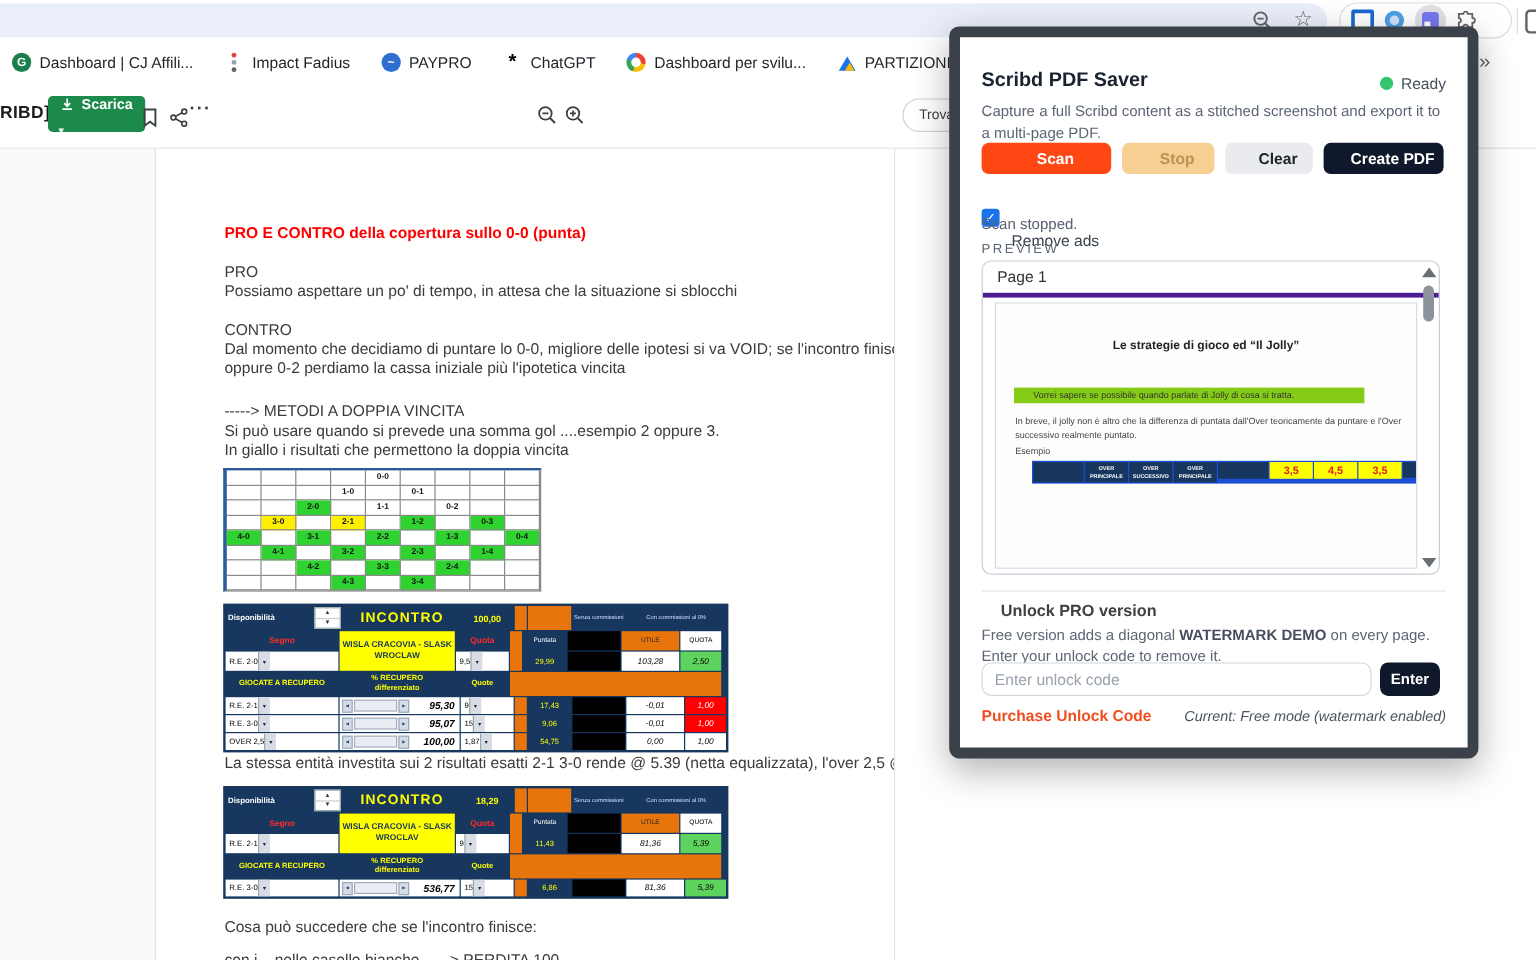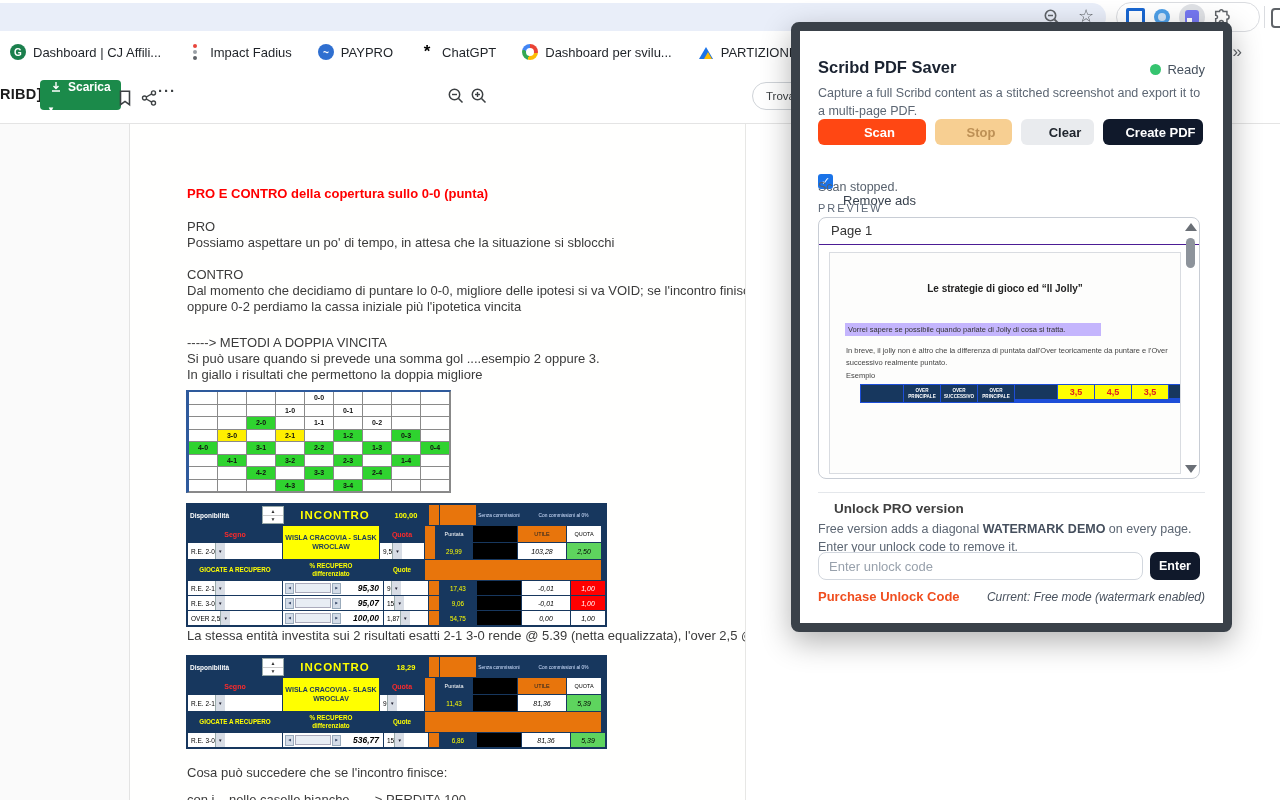--- a/index.html
+++ b/index.html
@@ -115,28 +115,28 @@
   .b-scan{width:108px;background:#ff4713;color:#fff;}
   .b-stop{width:77px;background:#f7cf92;color:#bd9055;}
   .b-clear{width:73px;background:#e9ebee;color:#20262e;}
   .b-create{width:100px;background:#10192b;color:#fff;}
   .pp-chk{position:absolute;left:18px;top:124px;display:flex;align-items:center;gap:10px;}
   .chk{width:15px;height:15px;border-radius:3px;background:#1a73e8;color:#fff;font-size:11px;display:flex;align-items:center;justify-content:center;}
   .chk-lbl{font-size:13px;color:#39424e;margin-top:38px;}
   .pp-status{position:absolute;left:18px;top:149px;font-size:12.5px;color:#57616d;}
   .pp-prevlbl{position:absolute;left:18px;top:171px;font-size:11px;letter-spacing:2px;color:#5c6776;}
   .pv-box{position:absolute;left:18px;top:186px;width:382px;height:262px;border:1px solid #c8cdd5;border-radius:8px;box-sizing:border-box;overflow:hidden;background:#fff;}
-  .pv-head{height:26px;line-height:26px;padding-left:12px;font-size:13px;color:#333;border-bottom:1px solid #4c1d95;}
+  .pv-head{height:26px;line-height:26px;padding-left:12px;font-size:13px;color:#333;border-bottom:4px solid #4c1d95;}
   .pv-scroll{position:absolute;right:2px;top:2px;bottom:2px;width:14px;}
   .pv-up{position:absolute;right:0;top:3px;width:0;height:0;border-left:6px solid transparent;border-right:6px solid transparent;border-bottom:8px solid #6a6f76;}
   .pv-thumb{position:absolute;right:2px;top:18px;width:9px;height:30px;border-radius:5px;background:#8d939b;}
   .pv-down{position:absolute;right:0;bottom:3px;width:0;height:0;border-left:6px solid transparent;border-right:6px solid transparent;border-top:8px solid #6a6f76;}
   .pv-page{position:absolute;left:10px;top:34px;width:350px;height:220px;border:1px solid #d9dce1;background:#fdfdfc;overflow:hidden;}
   .pv-title{position:absolute;left:0;top:30px;width:100%;text-align:center;font-size:10px;font-weight:700;color:#222;}
-  .pv-hl{position:absolute;left:15px;top:70px;width:256px;height:13px;background:#c4b5fd;font-size:7.5px;color:#333;line-height:13px;padding-left:3px;box-sizing:border-box;white-space:nowrap;overflow:hidden;}
+  .pv-hl{position:absolute;left:15px;top:70px;width:292px;height:13px;background:#84cc16;font-size:7.5px;color:#333;line-height:13px;padding-left:16px;box-sizing:border-box;white-space:nowrap;overflow:hidden;}
   .pv-para{position:absolute;left:16px;top:92px;font-size:7.5px;color:#444;line-height:1.55;}
   .pv-esempio{position:absolute;left:16px;top:118px;font-size:7.5px;color:#444;}
   .ovt{position:absolute;left:30px;top:131px;background:#1d4ed8;padding:1px;display:flex;flex-direction:row;gap:1px;}
   .ovt-row{display:flex;gap:1px;}
   .ov-l{width:42px;flex:none;} .ov-c{width:36px;flex:none;} .ov-band{width:153px;flex:none;}
   .oh17{height:17px;} .oh14{height:14px;} .oh13{height:13px;} .oh15{height:15px;} .oh16{height:16px;}
   .ov-hdr{font-size:4.6px;line-height:1.15;color:#fff;font-weight:700;}
   .ov-val{font-size:9px;font-weight:700;color:#e02020;}
   .ov-lbl{font-size:4.8px;line-height:1.2;color:#ffff00;font-weight:700;}
   .ov-cellv{font-size:5.5px;font-weight:700;color:#c02020;}
@@ -274,21 +274,21 @@
 
   <div class="page">
     <div class="doc-t doc-red" style="top:62px">PRO E CONTRO della copertura sullo 0-0 (punta)</div>
     <div class="doc-t" style="top:95px">PRO</div>
     <div class="doc-t" style="top:111px">Possiamo aspettare un po' di tempo, in attesa che la situazione si sblocchi</div>
     <div class="doc-t" style="top:143px">CONTRO</div>
     <div class="doc-t" style="top:159px">Dal momento che decidiamo di puntare lo 0-0, migliore delle ipotesi si va VOID; se l'incontro finisce 0-1</div>
     <div class="doc-t" style="top:175px">oppure 0-2 perdiamo la cassa iniziale più l'ipotetica vincita</div>
     <div class="doc-t" style="top:211px">-----&gt; METODI A DOPPIA VINCITA</div>
     <div class="doc-t" style="top:227px">Si può usare quando si prevede una somma gol ....esempio 2 oppure 3.</div>
-    <div class="doc-t" style="top:243px">In giallo i risultati che permettono la doppia migliore</div>
+    <div class="doc-t" style="top:243px">In giallo i risultati che permettono la doppia vincita</div>
 
     <div class="sgrid" id="score-grid">
         <div class="sg-cell"></div>
         <div class="sg-cell"></div>
         <div class="sg-cell"></div>
         <div class="sg-cell"></div>
         <div class="sg-cell">0-0</div>
         <div class="sg-cell"></div>
         <div class="sg-cell"></div>
         <div class="sg-cell"></div>

